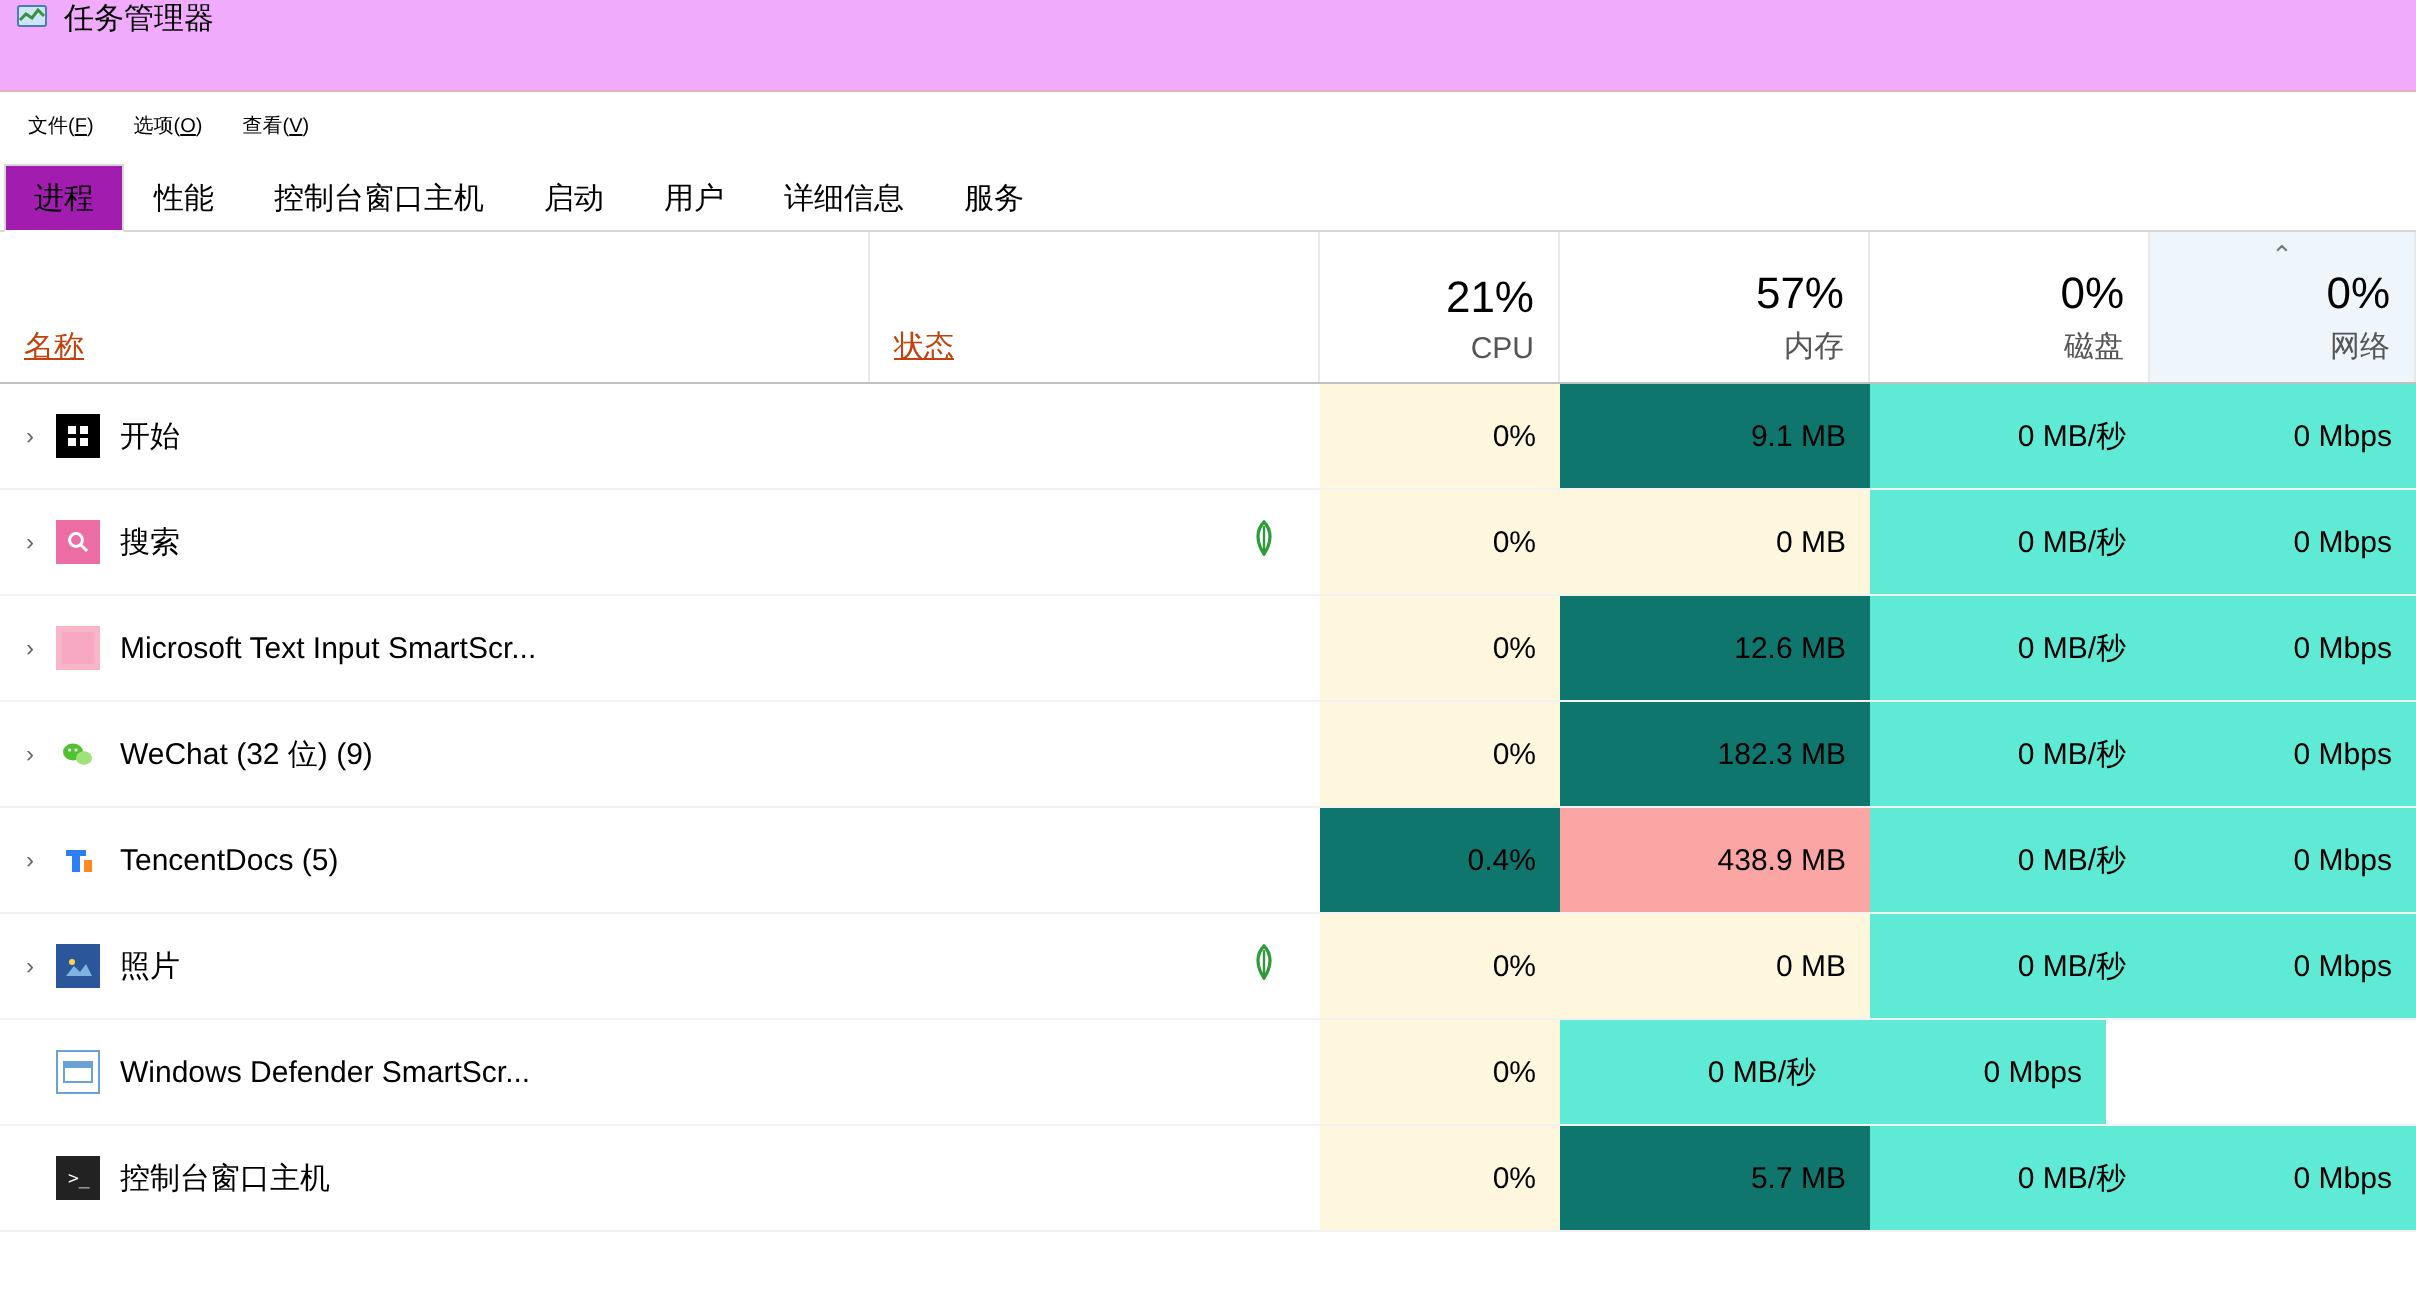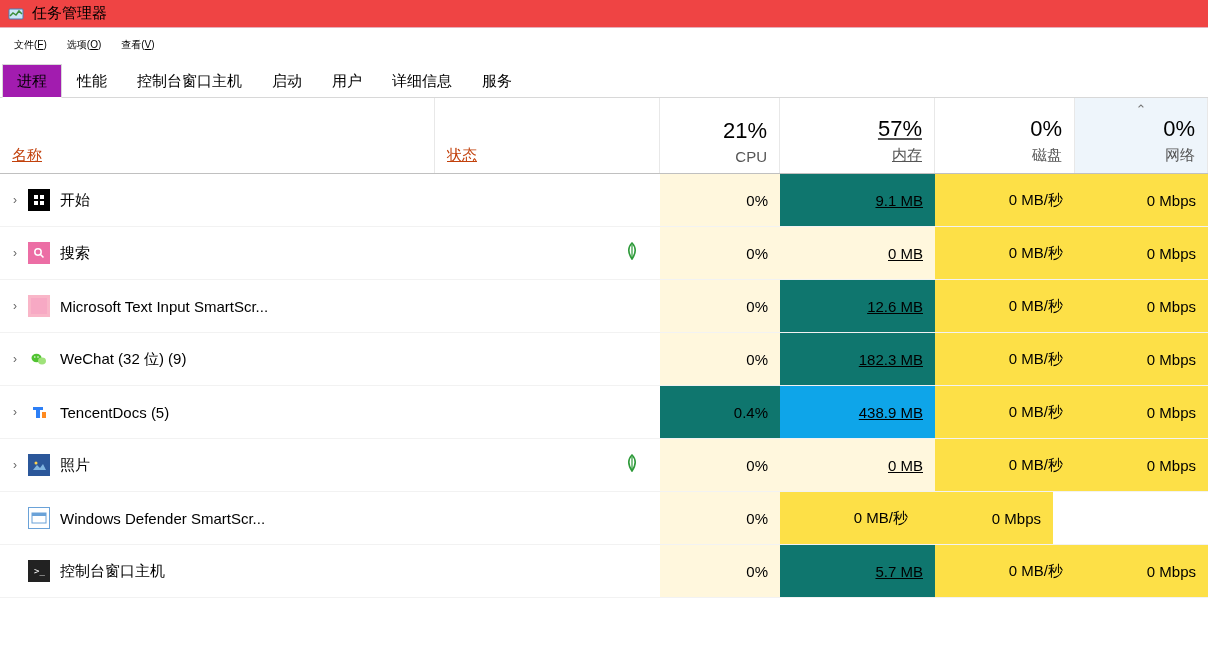--- a/index.html
+++ b/index.html
@@ -5,24 +5,24 @@
   * { box-sizing: border-box; margin: 0; padding: 0; }
   body {
     font-family: "Microsoft YaHei", "Segoe UI", Tahoma, sans-serif;
     font-size: 15px;
     color: #000;
     background: #fff;
     width: 1208px;
     overflow: hidden;
   }
   .titlebar {
-    height: 28px;
-    background: #ef4444;
-    display: flex;
-    align-items: center;
+    height: 46px;
+    background: #f0abfc;
+    display: flex;
+    align-items: flex-start;
     padding: 0 8px;
     border-bottom: 1px solid #e6b0bb;
   }
   .titlebar .app-icon {
     width: 16px; height: 16px;
     margin-right: 8px;
     display: inline-flex;
     align-items: center;
     justify-content: center;
   }
@@ -67,21 +67,21 @@
   .table-wrap { width: 100%; }
   .thead-row {
     display: flex;
     height: 76px;
     border-bottom: 1px solid #c0c0c0;
     font-size: 15px;
   }
   .col-name { width: 435px; flex-shrink:0; }
   .col-status { width: 225px; flex-shrink:0; }
   .col-cpu { width: 120px; flex-shrink:0;text-align:right; }
-  .col-mem { width: 155px; flex-shrink:0;text-decoration:underline; }
+  .col-mem { width: 155px; flex-shrink:0; }
   .col-disk { width: 140px; flex-shrink:0; }
   .col-net { width: 133px; flex-shrink:0; }
 
   .th {
     display: flex;
     flex-direction: column;
     justify-content: flex-end;
     padding: 0 12px 8px 12px;
     border-right: 1px solid #e8e8e8;
     position: relative;
@@ -153,22 +153,22 @@
   .cell.status-cell {
     justify-content: flex-end;
     padding-right: 20px;
   }
   .cell.num {
     justify-content: flex-end;
     font-size: 15px;
   }
   .heat1 { background: #fff7dd; }
   .heat2 { background: #0f766e; }
-  .heat3 { background: #0ea5e9; }
-  .heat0 { background: #fde047; }
+  .heat3 { background: #fca5a5; }
+  .heat0 { background: #5eead4; }
 
   .leaf-icon { color: #2e9a3a; font-size:18px; }
 
   
   .icon-black { background:#000; color:#fff; }
   .icon-pink  { background:#ec6ea5; color:#fff; }
   .icon-lightpink { background:#f9b6c8; color:#fff; }
   .icon-wechat { }
   .icon-tdocs { }
   .icon-blue  { background:#2b579a; color:#fff; }

